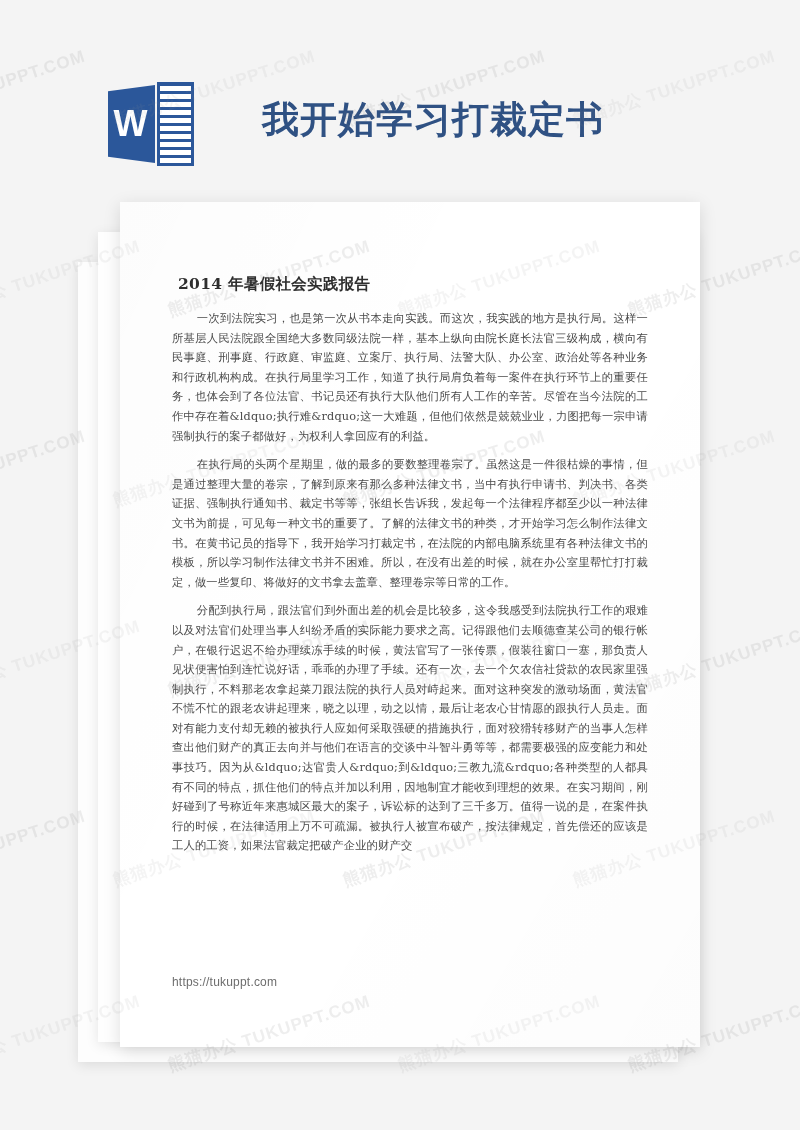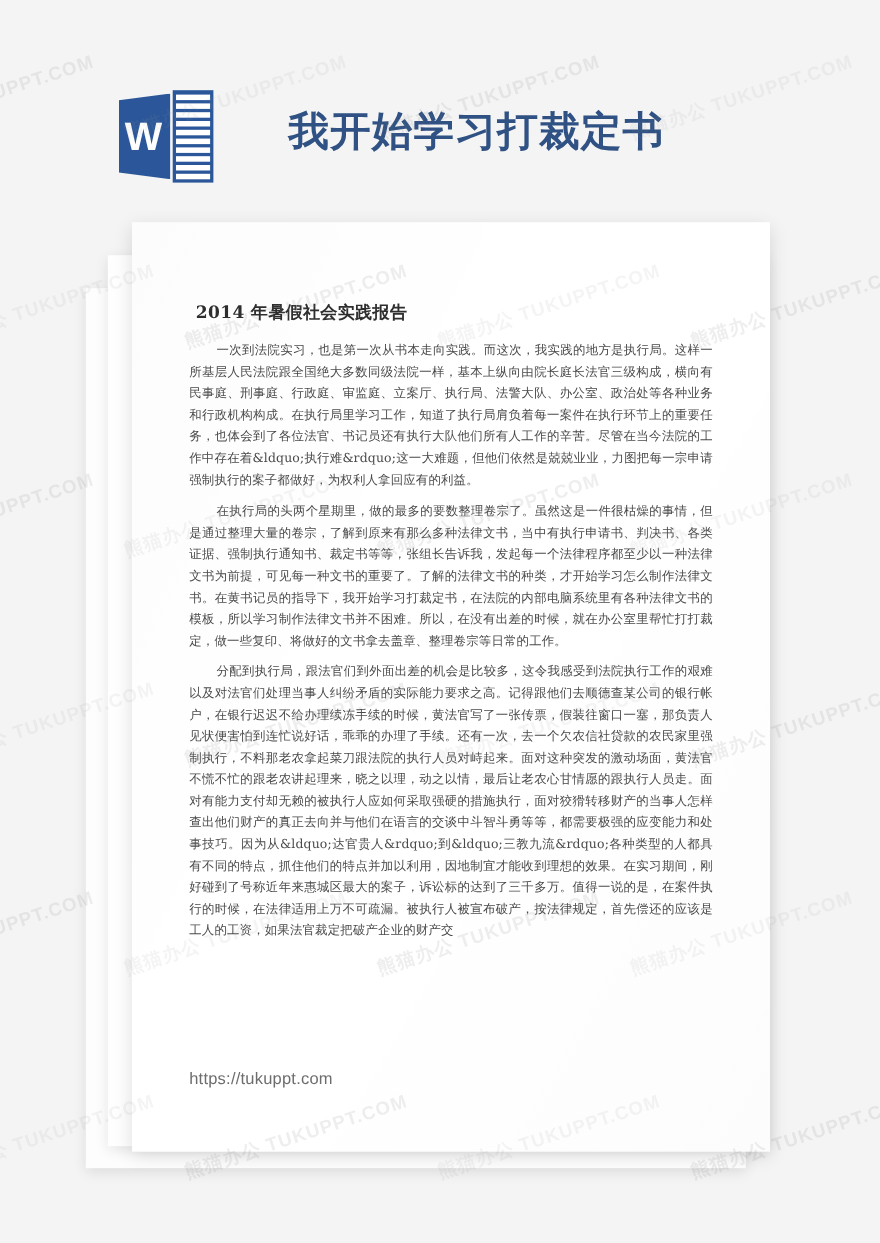--- a/index.html
+++ b/index.html
@@ -166,21 +166,21 @@
     margin: 0 0 9px 0;
     text-align: justify;
     text-indent: 2.2em;
     font-family: "DejaVu Serif", "Liberation Serif", serif;
     letter-spacing: 0.15px;
   }
   .doc-footer {
     position: absolute;
     left: 52px;
     bottom: 58px;
-    font-size: 15px;
+    font-size: 12px;
     color: #6d6d6d;
     font-family: "Liberation Sans", "DejaVu Sans", sans-serif;
     letter-spacing: 0.2px;
   }
   .paper-noise {
     position: absolute;
     inset: 0;
     pointer-events: none;
     background:
       linear-gradient(115deg, rgba(0,0,0,0.012) 0%, rgba(0,0,0,0) 40%),

